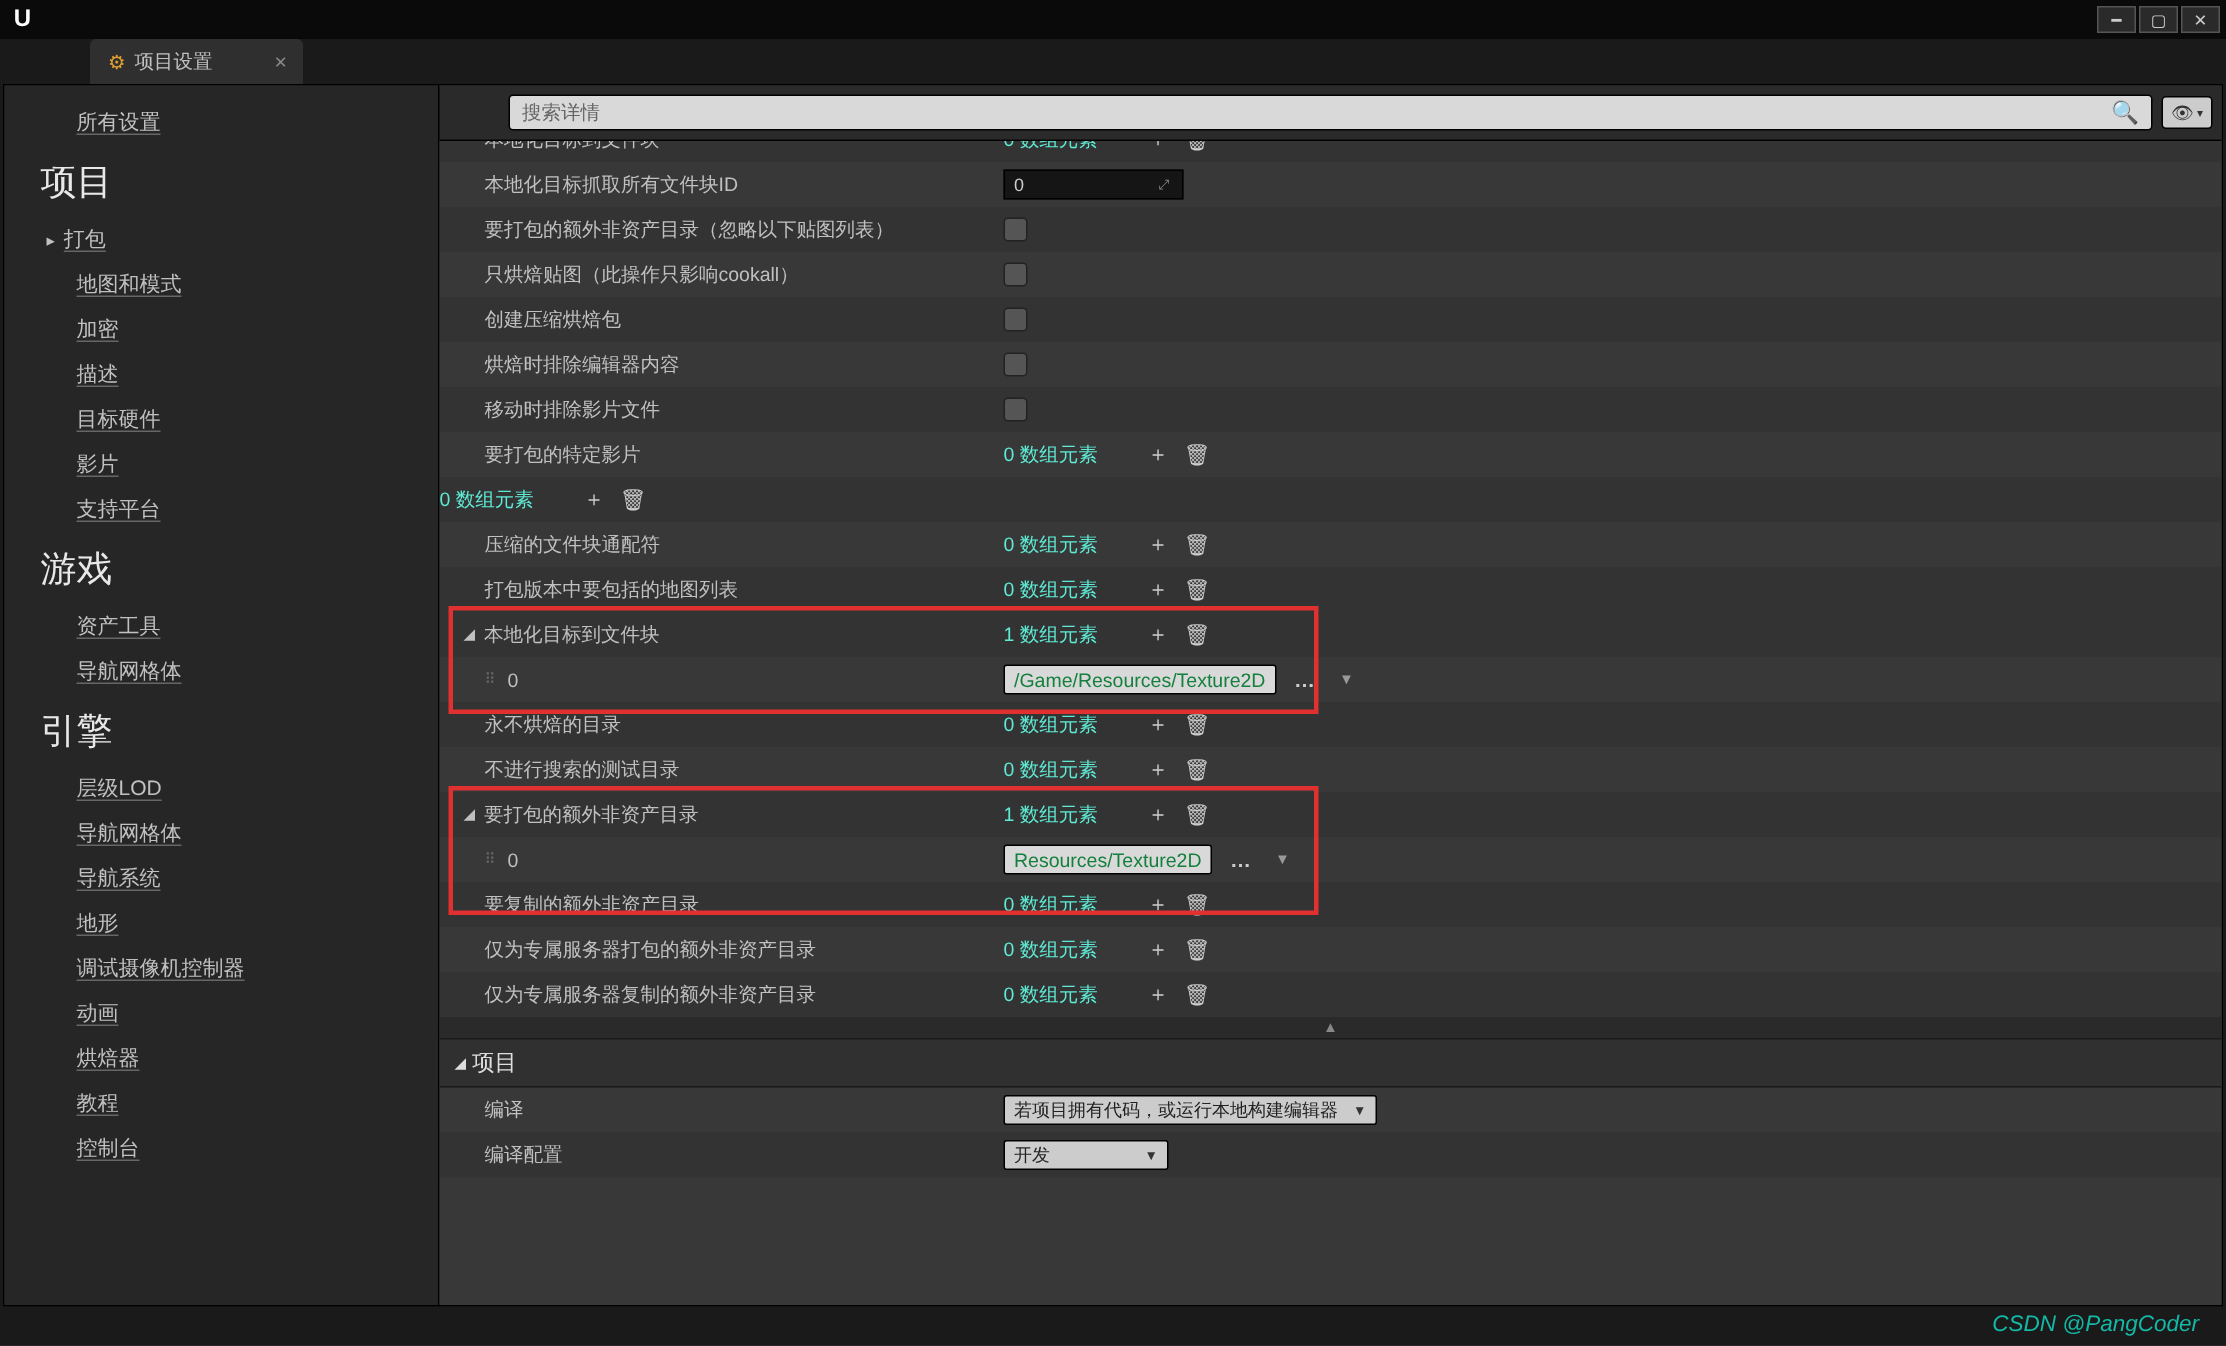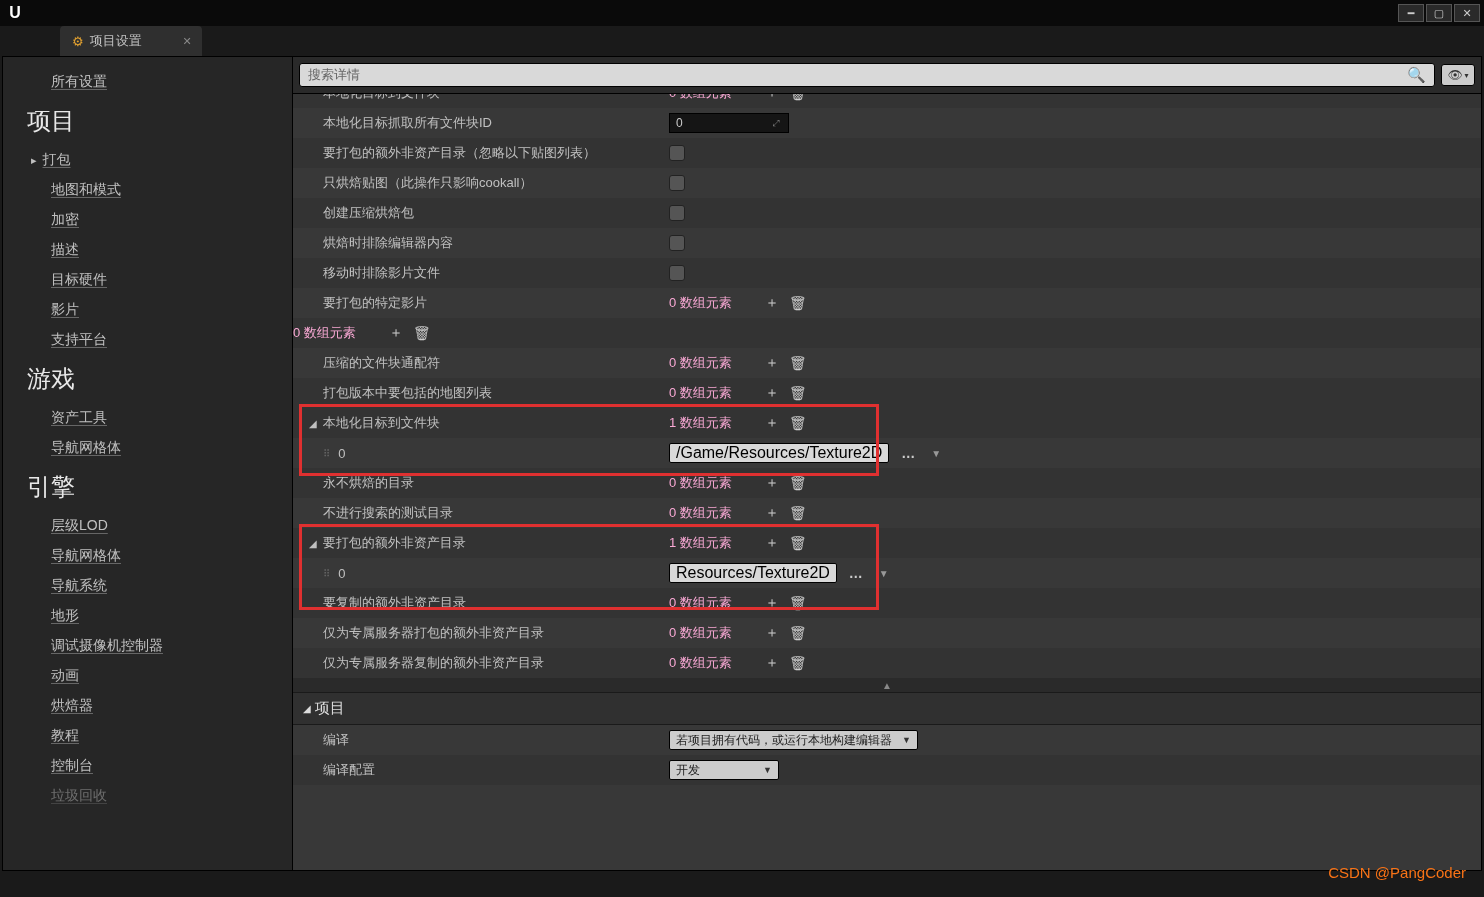--- a/index.html
+++ b/index.html
@@ -26,55 +26,55 @@
 .sidebar::-webkit-scrollbar-thumb { background:#eee; border-radius:2px; }
 .sb-section { color:#e8e8e8; font-size:24px; font-weight:400; padding:8px 24px 8px 24px; }
 .sb-item { color:#c0c0c0; font-size:14px; padding:6px 0 6px 48px; cursor:pointer; text-decoration:underline; text-decoration-color:#666; text-underline-offset:3px; }
 .sb-item.expand { padding-left:28px; }
 .sb-item.expand::before { content:"▸"; color:#c0c0c0; margin-right:6px; font-size:11px; display:inline-block; }
 .sb-top { font-size:14px; padding:6px 0 6px 48px; text-decoration:underline; text-decoration-color:#666; text-underline-offset:3px; }
 
 
 .content { flex:1; display:flex; flex-direction:column; background:#2a2a2a; }
 .searchrow { display:flex; align-items:center; padding:6px 6px; gap:6px; background:#2a2a2a; }
-.searchbox { flex:1; height:24px; background:#d9d9d9; border:1px solid #000; border-radius:3px; display:flex; align-items:center; padding:0 8px; color:#555; justify-content:space-between; }
+.searchbox { flex:1; height:24px; background:#d9d9d9; border:1px solid #000; border-radius:3px; display:flex; align-items:center; padding:0 8px; color:#555; justify-content:space-between;margin-left:40px; }
 .searchbox span.ph { color:#666; font-size:13px; }
 .searchicon { font-size:15px; color:#333; }
 .eyebtn { width:34px; height:22px; background:#ccc; border:1px solid #000; border-radius:3px; display:flex; align-items:center; justify-content:center; font-size:12px; color:#333; }
 
 .detailwrap { flex:1; overflow-y:auto; position:relative; background:#383838; border-top:1px solid #000;}
 .detailwrap::-webkit-scrollbar{width:14px}
 .detailwrap::-webkit-scrollbar-track{background:#1a1a1a}
 .detailwrap::-webkit-scrollbar-thumb{background:#888;border-radius:2px}
 
 .row { display:flex; align-items:center; min-height:30px; padding:2px 0; }
 .row .lbl { width:376px; padding-left:30px; color:#c0c0c0; font-size:13px; display:flex; align-items:center; gap:4px; }
 .row .lbl.sub { padding-left:48px; }
 .row .lbl .disclose { font-size:10px; color:#c0c0c0; margin-left:-14px; margin-right:2px; }
 .row .lbl .grip { color:#666; font-size:10px; margin-left:-18px; margin-right:6px; letter-spacing:-2px; }
 .row .val { flex:0 0 auto; display:flex; align-items:center; gap:8px; }
 
 .checkbox { width:16px; height:16px; background:#555; border:1px solid #222; border-radius:3px; }
 .numinput { width:120px; height:20px; background:#151515; border:1px solid #000; color:#ccc; padding:0 6px; font-size:12px; display:flex; align-items:center; justify-content:space-between; }
 .spinicon { width:12px; height:12px; display:flex; align-items:center; justify-content:center; color:#888; font-size:9px; }
-.arrcount { color:#f9a8d4; font-size:13px; min-width:86px; }
+.arrcount { color:#5eead4; font-size:13px; min-width:86px; }
 .iconbtn { width:18px; height:18px; display:flex; align-items:center; justify-content:center; color:#ccc; cursor:pointer; font-size:14px; }
-.pathbox { background:#d9d9d9; color:#000000; font-size:16px; height:20px; padding:0 6px; border:1px solid #000; border-radius:2px; display:flex; align-items:center; min-width:180px; }
+.pathbox { background:#d9d9d9; color:#15803d; font-size:13px; height:20px; padding:0 6px; border:1px solid #000; border-radius:2px; display:flex; align-items:center; min-width:180px; }
 .dots { font-weight:bold; color:#ccc; font-size:14px; padding:0 4px; cursor:pointer; }
 .caret { color:#999; font-size:10px; padding:0 4px; cursor:pointer; }
 .dropdown { background:#ccc; color:#222; font-size:12px; height:20px; padding:0 6px; border:1px solid #000; border-radius:2px; display:flex; align-items:center; justify-content:space-between; min-width:110px; gap:10px; }
 .dropdown.wide { min-width:240px; }
 .ddarrow { color:#333; font-size:9px; }
 
 .catheader { background:#303030; border-top:1px solid #1a1a1a; border-bottom:1px solid #1a1a1a; padding:6px 10px; display:flex; align-items:center; gap:4px; font-size:15px; color:#ddd; }
 .catheader .disc { font-size:10px; }
 
 .redbox { position:absolute; border:3px solid #e03030; pointer-events:none; z-index:50; }
 
-.bottomfooter { position:absolute; bottom:16px; right:18px; color:#f97316; font-size:15px; }
+.bottomfooter { position:absolute; bottom:6px; right:18px; color:#14b8a6; font-size:15px;font-style:italic; }
 
 .rowshade:nth-child(odd){background:rgba(0,0,0,0.08);}
 </style>
 </head>
 <body>
 
 <div class="titlebar">
   <div class="logo">U</div>
   <div class="winbtns">
     <div class="winbtn">━</div>
@@ -112,21 +112,20 @@
     <div class="sb-section">引擎</div>
     <div class="sb-item">层级LOD</div>
     <div class="sb-item">导航网格体</div>
     <div class="sb-item">导航系统</div>
     <div class="sb-item">地形</div>
     <div class="sb-item">调试摄像机控制器</div>
     <div class="sb-item">动画</div>
     <div class="sb-item">烘焙器</div>
     <div class="sb-item">教程</div>
     <div class="sb-item">控制台</div>
-    <div class="sb-item" style="opacity:.45">垃圾回收</div>
   </div>
 
   <div class="content">
     <div class="searchrow">
       <div class="searchbox">
         <span class="ph">搜索详情</span>
         <span class="searchicon">🔍</span>
       </div>
       <div class="eyebtn">
         <span>👁</span>

